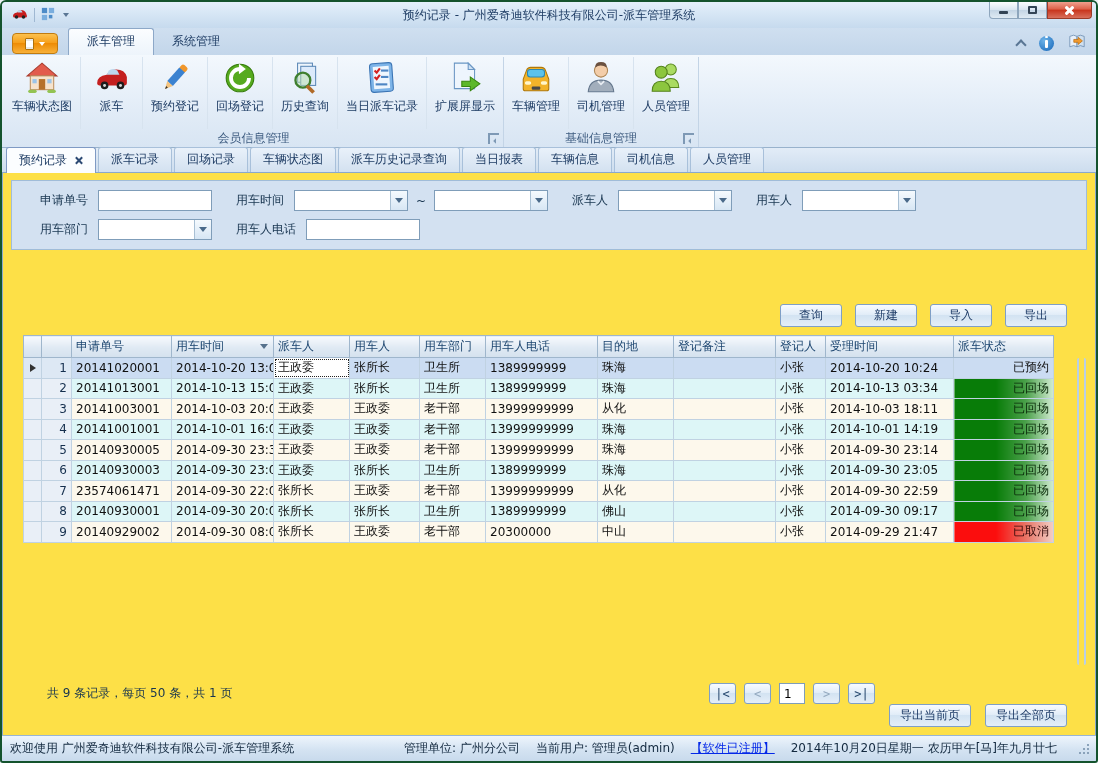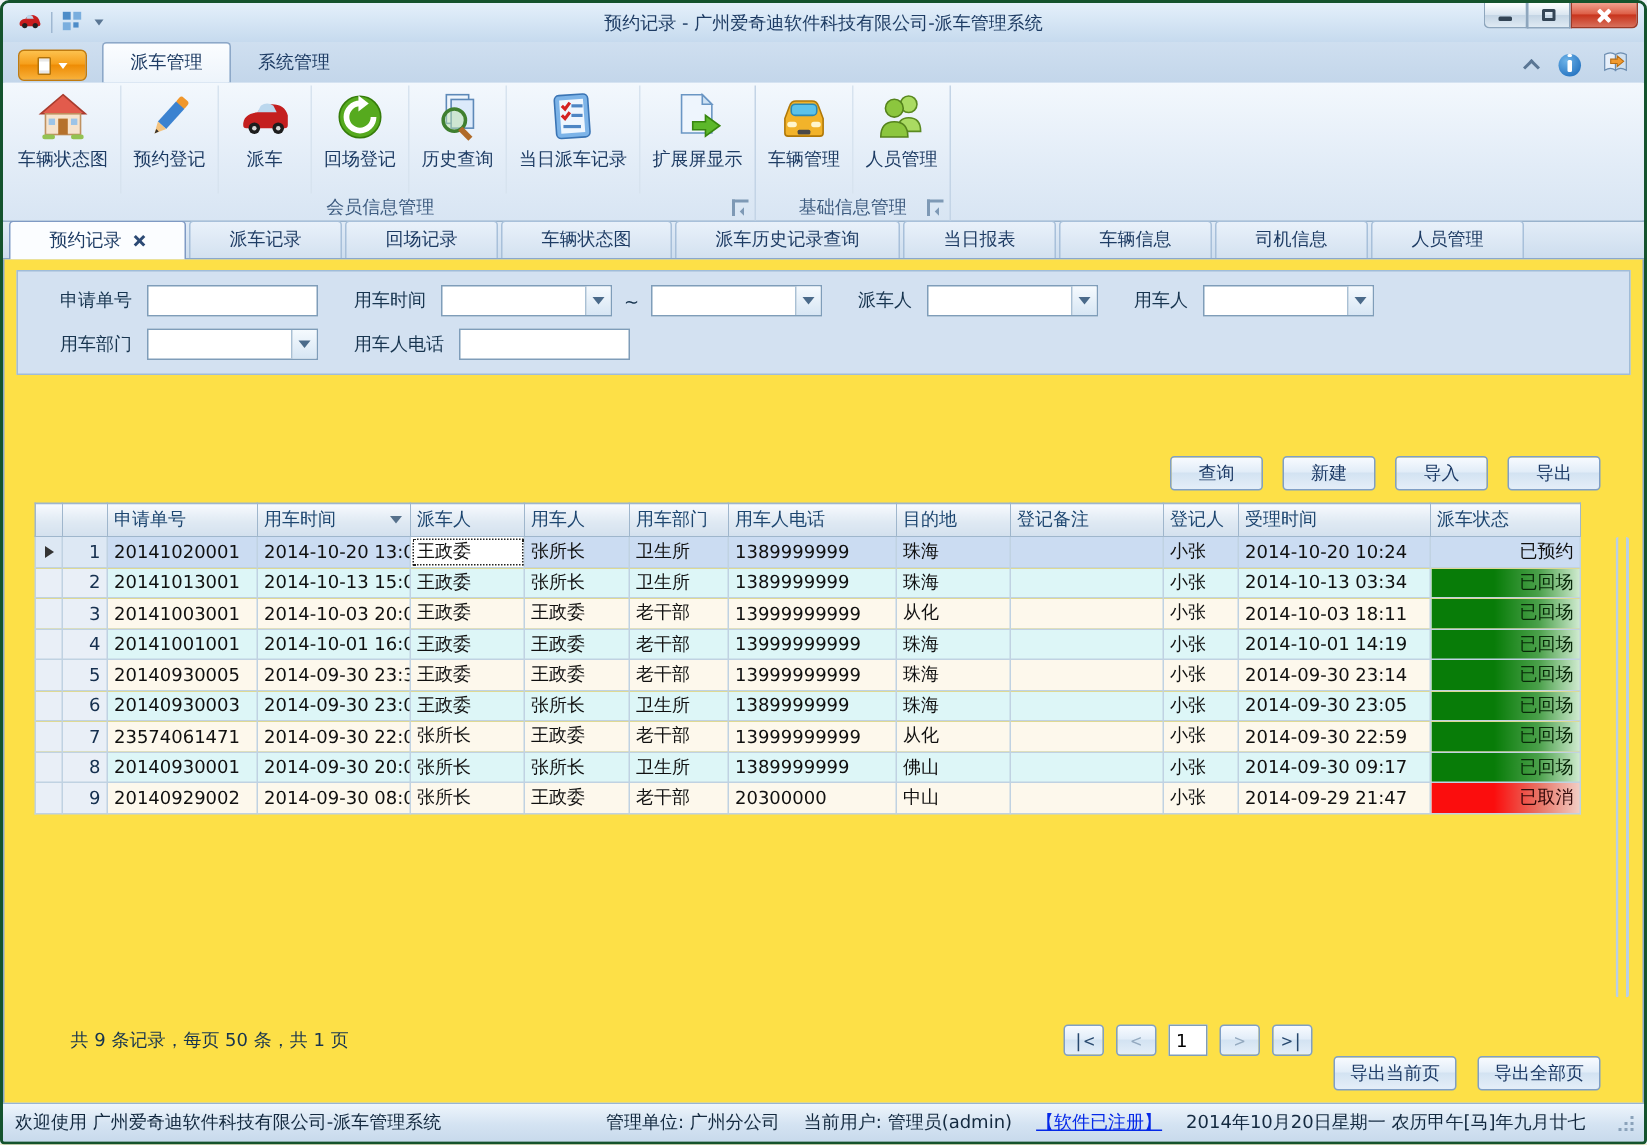--- a/index.html
+++ b/index.html
@@ -46,21 +46,21 @@
   .rgroup-buttons { display:flex; flex:1; align-items:stretch; }
   .rbtn { display:flex; flex-direction:column; align-items:center; justify-content:flex-start; padding:4px 8px 2px; min-width:62px; border-right:1px solid #d7e3ef; cursor:default; }
   .rbtn:last-child { border-right:none; }
   .rbtn svg { width:34px; height:34px; margin-bottom:3px; }
   .rbtn .rlabel { color:#1e3c64; white-space:nowrap; }
   .rgroup-footer { height:18px; display:flex; align-items:center; justify-content:center; position:relative; color:#3e5c80; }
   .launcher { position:absolute; right:4px; bottom:3px; width:11px; height:11px; border-left:2px solid #7e99b5; border-top:2px solid #7e99b5; }
   .launcher::after { content:""; position:absolute; right:1px; bottom:1px; width:0; height:0; border-top:4px solid transparent; border-left:4px solid #7e99b5; transform:rotate(45deg); }
   
   .doc-tabs { height:25px; flex:0 0 25px; background:linear-gradient(#e2ecf7,#cdddee); display:flex; align-items:flex-end; padding:3px 4px 0; gap:2px; border-bottom:1px solid #8aa8cc; }
-  .dtab { padding:3px 26px 4px; color:#1e3c64; background:linear-gradient(#e9f1fa,#d3e1f0); border:1px solid #a8c0da; border-bottom:none; border-radius:3px 3px 0 0; white-space:nowrap; display:flex; align-items:center; gap:7px; cursor:default; }
+  .dtab { padding:3px 12px 4px; color:#1e3c64; background:linear-gradient(#e9f1fa,#d3e1f0); border:1px solid #a8c0da; border-bottom:none; border-radius:3px 3px 0 0; white-space:nowrap; display:flex; align-items:center; gap:7px; cursor:default; }
   .dtab.active { background:#fbfdff; border-color:#7f9ac4; position:relative; top:1px; padding-top:4px; }
   .tab-x { position:relative; width:9px; height:9px; display:inline-block; }
   .tab-x::before,.tab-x::after { content:""; position:absolute; left:3.5px; top:0; width:2px; height:9px; background:#2c4a74; }
   .tab-x::before { transform:rotate(45deg);} .tab-x::after { transform:rotate(-45deg);}
   
   .content { flex:1; background:#fde047; border-left:1px solid #8aa8cc; border-right:1px solid #8aa8cc; position:relative; display:flex; flex-direction:column; overflow:hidden; }
   .filter-panel { margin:7px 8px 0 8px; background:#d3e1f1; border:1px solid #a0bcd8; padding:9px 8px 9px 28px; display:flex; flex-direction:column; gap:8px; }
   .frow { display:flex; align-items:center; }
   .flabel { color:#17344f; margin-right:10px; white-space:nowrap; }
   .tilde { margin:0 8px; color:#17344f; }
@@ -184,39 +184,39 @@
               <rect x="13" y="17" width="6" height="10" fill="#b5712c"></rect>
               <rect x="7" y="17" width="4" height="4" fill="#9cc4e8"></rect>
               <rect x="21" y="17" width="4" height="4" fill="#9cc4e8"></rect>
               <rect x="3" y="27" width="8" height="3" rx="1.5" fill="#93c353"></rect>
               <rect x="21" y="27" width="8" height="3" rx="1.5" fill="#93c353"></rect>
             </svg>
           <span class="rlabel">车辆状态图</span>
         </div>
         <div class="rbtn">
           <svg viewBox="0 0 32 32">
+              <path d="M2 21 q0 -7 9 -8 q3 -5 9 -5 q8 0 10 7 v6 q0 2 -2 2 h-24 q-2 0 -2 -2z" fill="#c41f1f"></path>
+              <path d="M13 9 q4 -3 8 0 l2 4 h-12z" fill="#bcd8ee"></path>
+              <circle cx="9" cy="23" r="3.6" fill="#1d1d1d"></circle>
+              <circle cx="24" cy="23" r="3.6" fill="#1d1d1d"></circle>
+              <circle cx="9" cy="23" r="1.4" fill="#d8d8d8"></circle>
+              <circle cx="24" cy="23" r="1.4" fill="#d8d8d8"></circle>
+            </svg>
+          <span class="rlabel">派车</span>
+        </div>
+        <div class="rbtn">
+          <svg viewBox="0 0 32 32">
               <g transform="rotate(42 16 16)">
                 <rect x="12.5" y="1" width="7" height="6" rx="2" fill="#f0972c"></rect>
                 <rect x="12.5" y="6" width="7" height="17" fill="#3b82d0"></rect>
                 <polygon points="12.5,23 19.5,23 16,30" fill="#f3c27d"></polygon>
                 <polygon points="14.9,27.2 17.1,27.2 16,30" fill="#35302a"></polygon>
               </g>
             </svg>
           <span class="rlabel">预约登记</span>
-        </div>
-        <div class="rbtn">
-          <svg viewBox="0 0 32 32">
-              <path d="M2 21 q0 -7 9 -8 q3 -5 9 -5 q8 0 10 7 v6 q0 2 -2 2 h-24 q-2 0 -2 -2z" fill="#c41f1f"></path>
-              <path d="M13 9 q4 -3 8 0 l2 4 h-12z" fill="#bcd8ee"></path>
-              <circle cx="9" cy="23" r="3.6" fill="#1d1d1d"></circle>
-              <circle cx="24" cy="23" r="3.6" fill="#1d1d1d"></circle>
-              <circle cx="9" cy="23" r="1.4" fill="#d8d8d8"></circle>
-              <circle cx="24" cy="23" r="1.4" fill="#d8d8d8"></circle>
-            </svg>
-          <span class="rlabel">派车</span>
         </div>
         <div class="rbtn">
           <svg viewBox="0 0 32 32">
               <circle cx="16" cy="16" r="13" fill="#56aa1e"></circle>
               <circle cx="16" cy="16" r="13" fill="none" stroke="#357c0a" stroke-width="1"></circle>
               <path d="M16 7.5 a8.5 8.5 0 1 0 8.5 8.5" stroke="#fff" stroke-width="3.6" fill="none"></path>
               <polygon points="15,2.5 15,12.5 21.5,7.5" fill="#fff"></polygon>
             </svg>
           <span class="rlabel">回场登记</span>
         </div>
@@ -259,20 +259,29 @@
       <div class="rgroup-buttons">
         <div class="rbtn">
           <svg viewBox="0 0 32 32">
               <path d="M4 17 l3 -8 q1 -3 4 -3 h10 q3 0 4 3 l3 8 v9 q0 2 -2 2 h-20 q-2 0 -2 -2z" fill="#f2b32a" stroke="#b07808"></path>
               <rect x="8" y="8" width="16" height="7" rx="2.5" fill="#5cc2ea" stroke="#2a88b4"></rect>
               <rect x="5.5" y="19" width="6" height="3.4" rx="1.7" fill="#fff6cc"></rect>
               <rect x="20.5" y="19" width="6" height="3.4" rx="1.7" fill="#fff6cc"></rect>
               <rect x="12" y="24" width="8" height="3" rx="1" fill="#484848"></rect>
             </svg>
           <span class="rlabel">车辆管理</span>
+        </div>
+        <div class="rbtn">
+          <svg viewBox="0 0 32 32">
+              <circle cx="16" cy="9" r="6.2" fill="#f3cda9" stroke="#b08858"></circle>
+              <path d="M10.5 6 q5 -3.5 11 0 q0 -5 -5.5 -5 q-5.5 0 -5.5 5z" fill="#6b5140"></path>
+              <path d="M4 29 q1 -11 12 -11 q11 0 12 11z" fill="#a2aebc" stroke="#67798e"></path>
+              <path d="M13 19 l3 3 l3 -3" fill="none" stroke="#e8ecf2" stroke-width="1.6"></path>
+            </svg>
+          <span class="rlabel">司机管理</span>
         </div>
         <div class="rbtn">
           <svg viewBox="0 0 32 32">
               <circle cx="20.5" cy="8" r="5.2" fill="#aadb62" stroke="#5a8a20"></circle>
               <path d="M13.5 25 q0 -8.5 7 -8.5 q7.5 0 7.5 8.5z" fill="#aadb62" stroke="#5a8a20"></path>
               <circle cx="11.5" cy="10.5" r="5.6" fill="#8cc63e" stroke="#55831d"></circle>
               <path d="M3 28.5 q0 -9.5 8.5 -9.5 q8.5 0 8.5 9.5z" fill="#8cc63e" stroke="#55831d"></path>
             </svg>
           <span class="rlabel">人员管理</span>
         </div>

